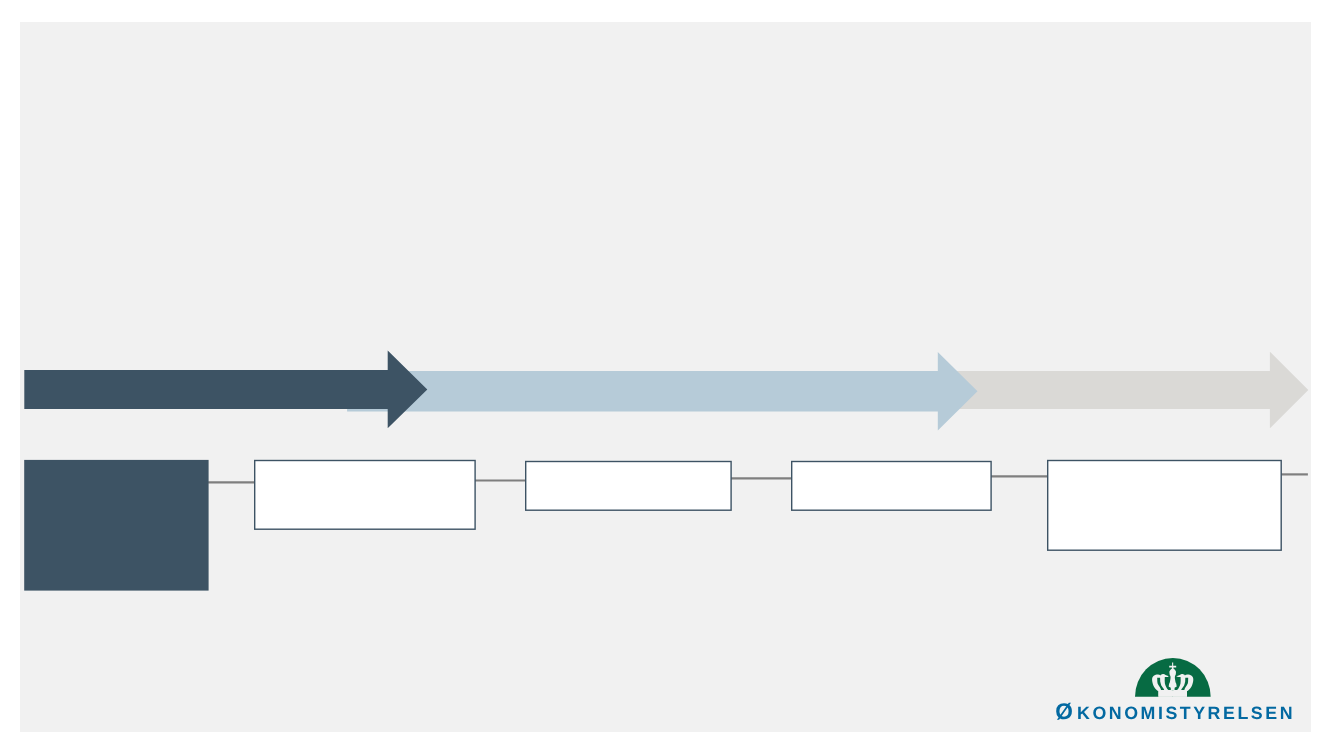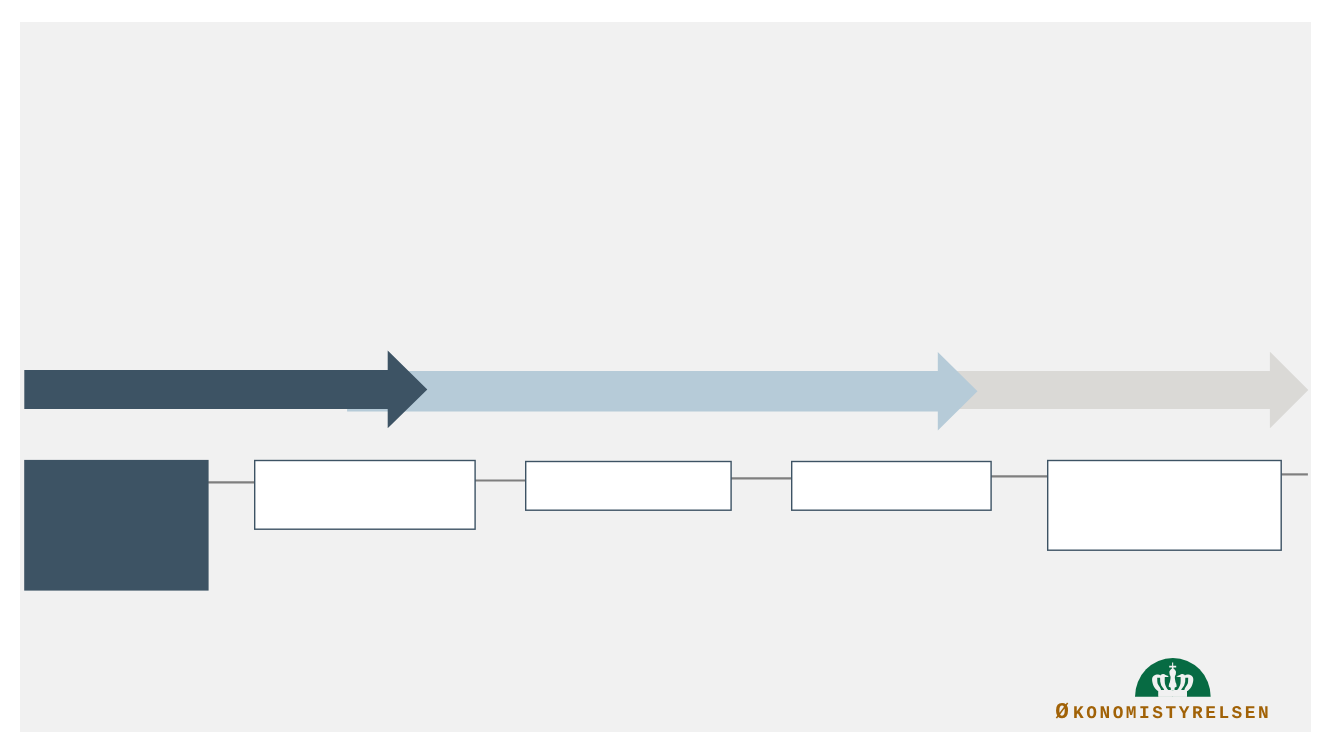--- a/index.html
+++ b/index.html
@@ -9,22 +9,22 @@
   svg{display:block;}
   #diagram{position:absolute;left:0;top:0;}
   #diagram polygon[data-name="phase-1-arrow"]{fill:#3D5364;}
   #diagram polygon[data-name="phase-2-arrow"]{fill:#B6CBD8;}
   #diagram polygon[data-name="phase-3-arrow"]{fill:#DAD9D6;}
   #diagram line{stroke:#7F7F7F;stroke-width:2.2;}
   #diagram rect.box{fill:#FFFFFF;stroke:#3D5364;stroke-width:1.4;}
   #diagram rect.box.filled{fill:#3D5364;stroke:none;}
   #logo{position:absolute;left:1036.3px;top:636.2px;width:233.8px;}
   #logo-mark{position:absolute;left:78.7px;top:0px;}
-  #logo-word{position:absolute;left:-1.1px;top:43.0px;white-space:nowrap;color:#a16207;-webkit-font-smoothing:antialiased;text-rendering:geometricPrecision;transform:translateZ(0);
-             font-family:Liberation Mono, monospace;font-weight:bold;line-height:1;}
+  #logo-word{position:absolute;left:-1.1px;top:43.0px;white-space:nowrap;color:#0369a1;-webkit-font-smoothing:antialiased;text-rendering:geometricPrecision;transform:translateZ(0);
+             font-family:Liberation Sans, sans-serif;font-weight:bold;line-height:1;}
   #logo-word .cap{font-size:22.6px;letter-spacing:4.2px;}
   #logo-word .sc{font-size:17.8px;letter-spacing:2.55px;}
 </style>
 </head>
 <body>
 
 <div id="slide" data-name="slide-canvas">
 
   <svg id="diagram" width="1291" height="710" viewBox="0 0 1291 710" data-name="process-diagram">
 

